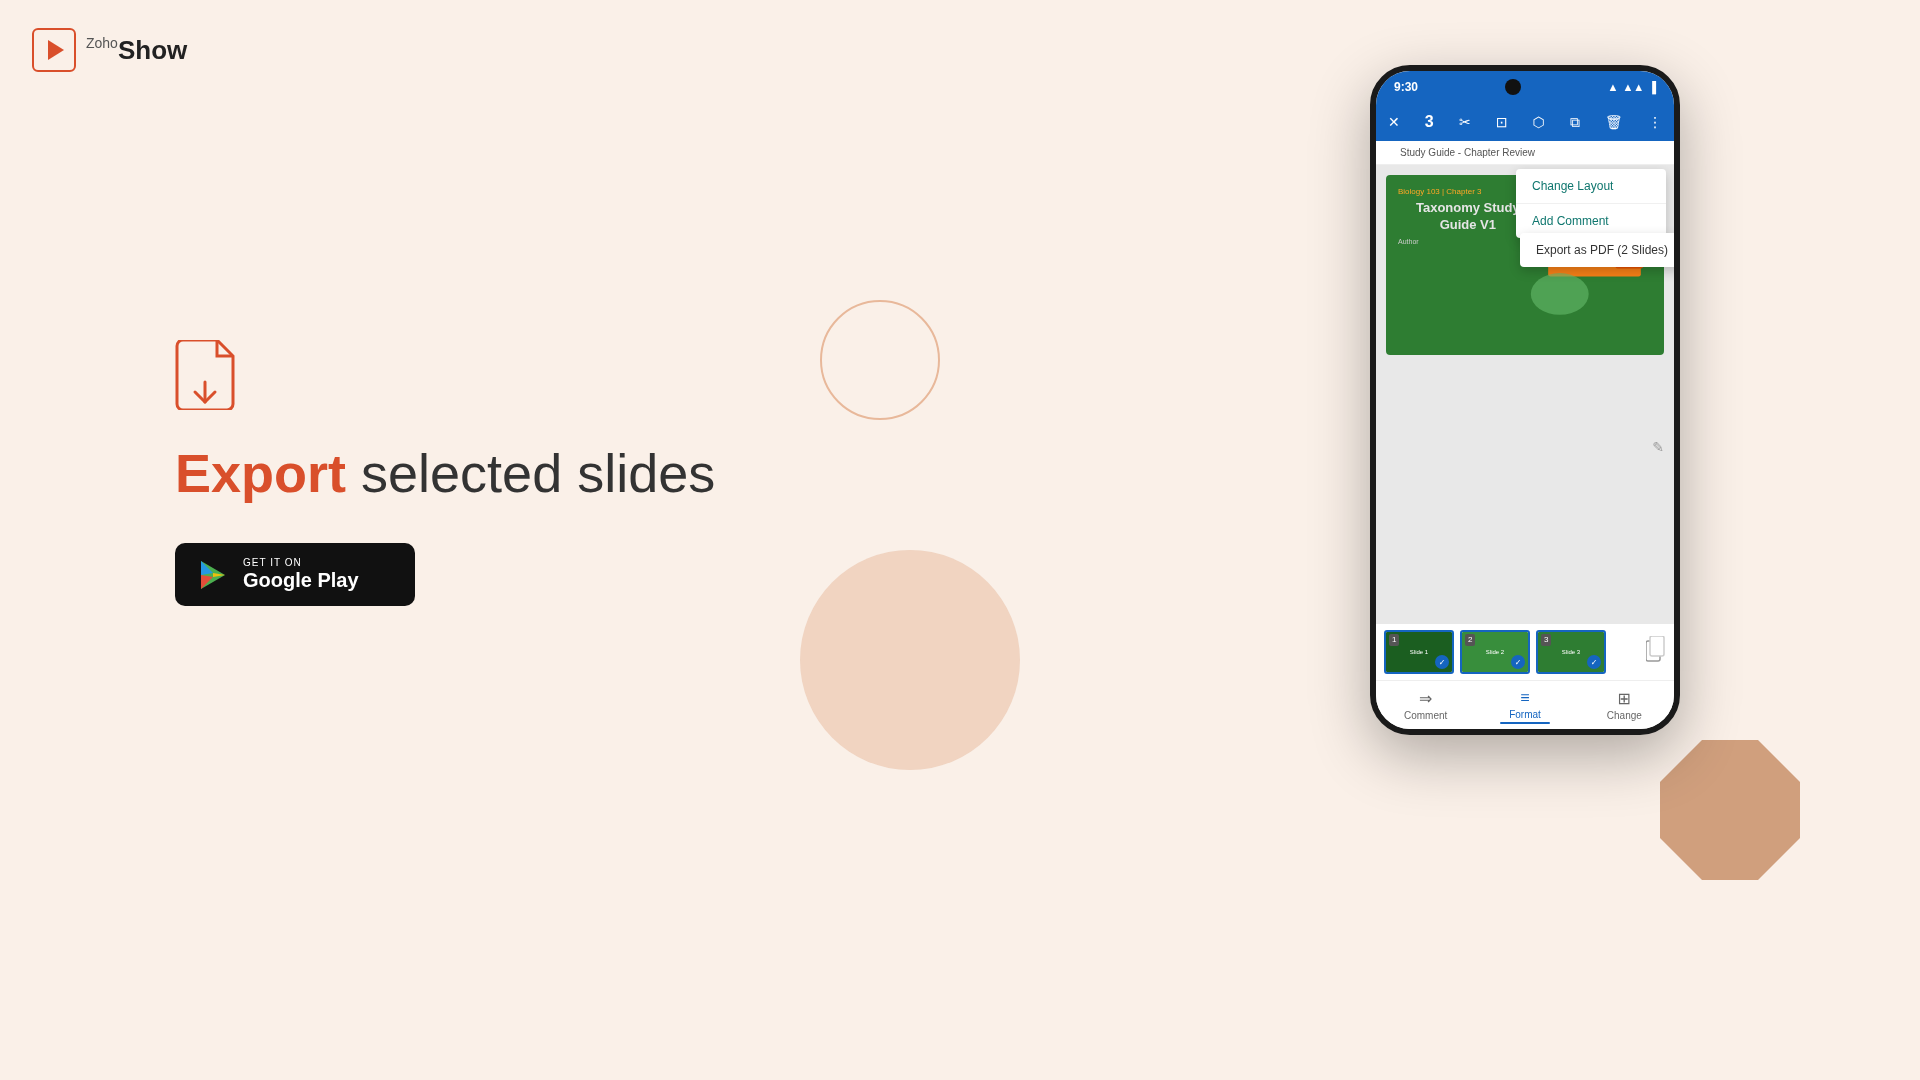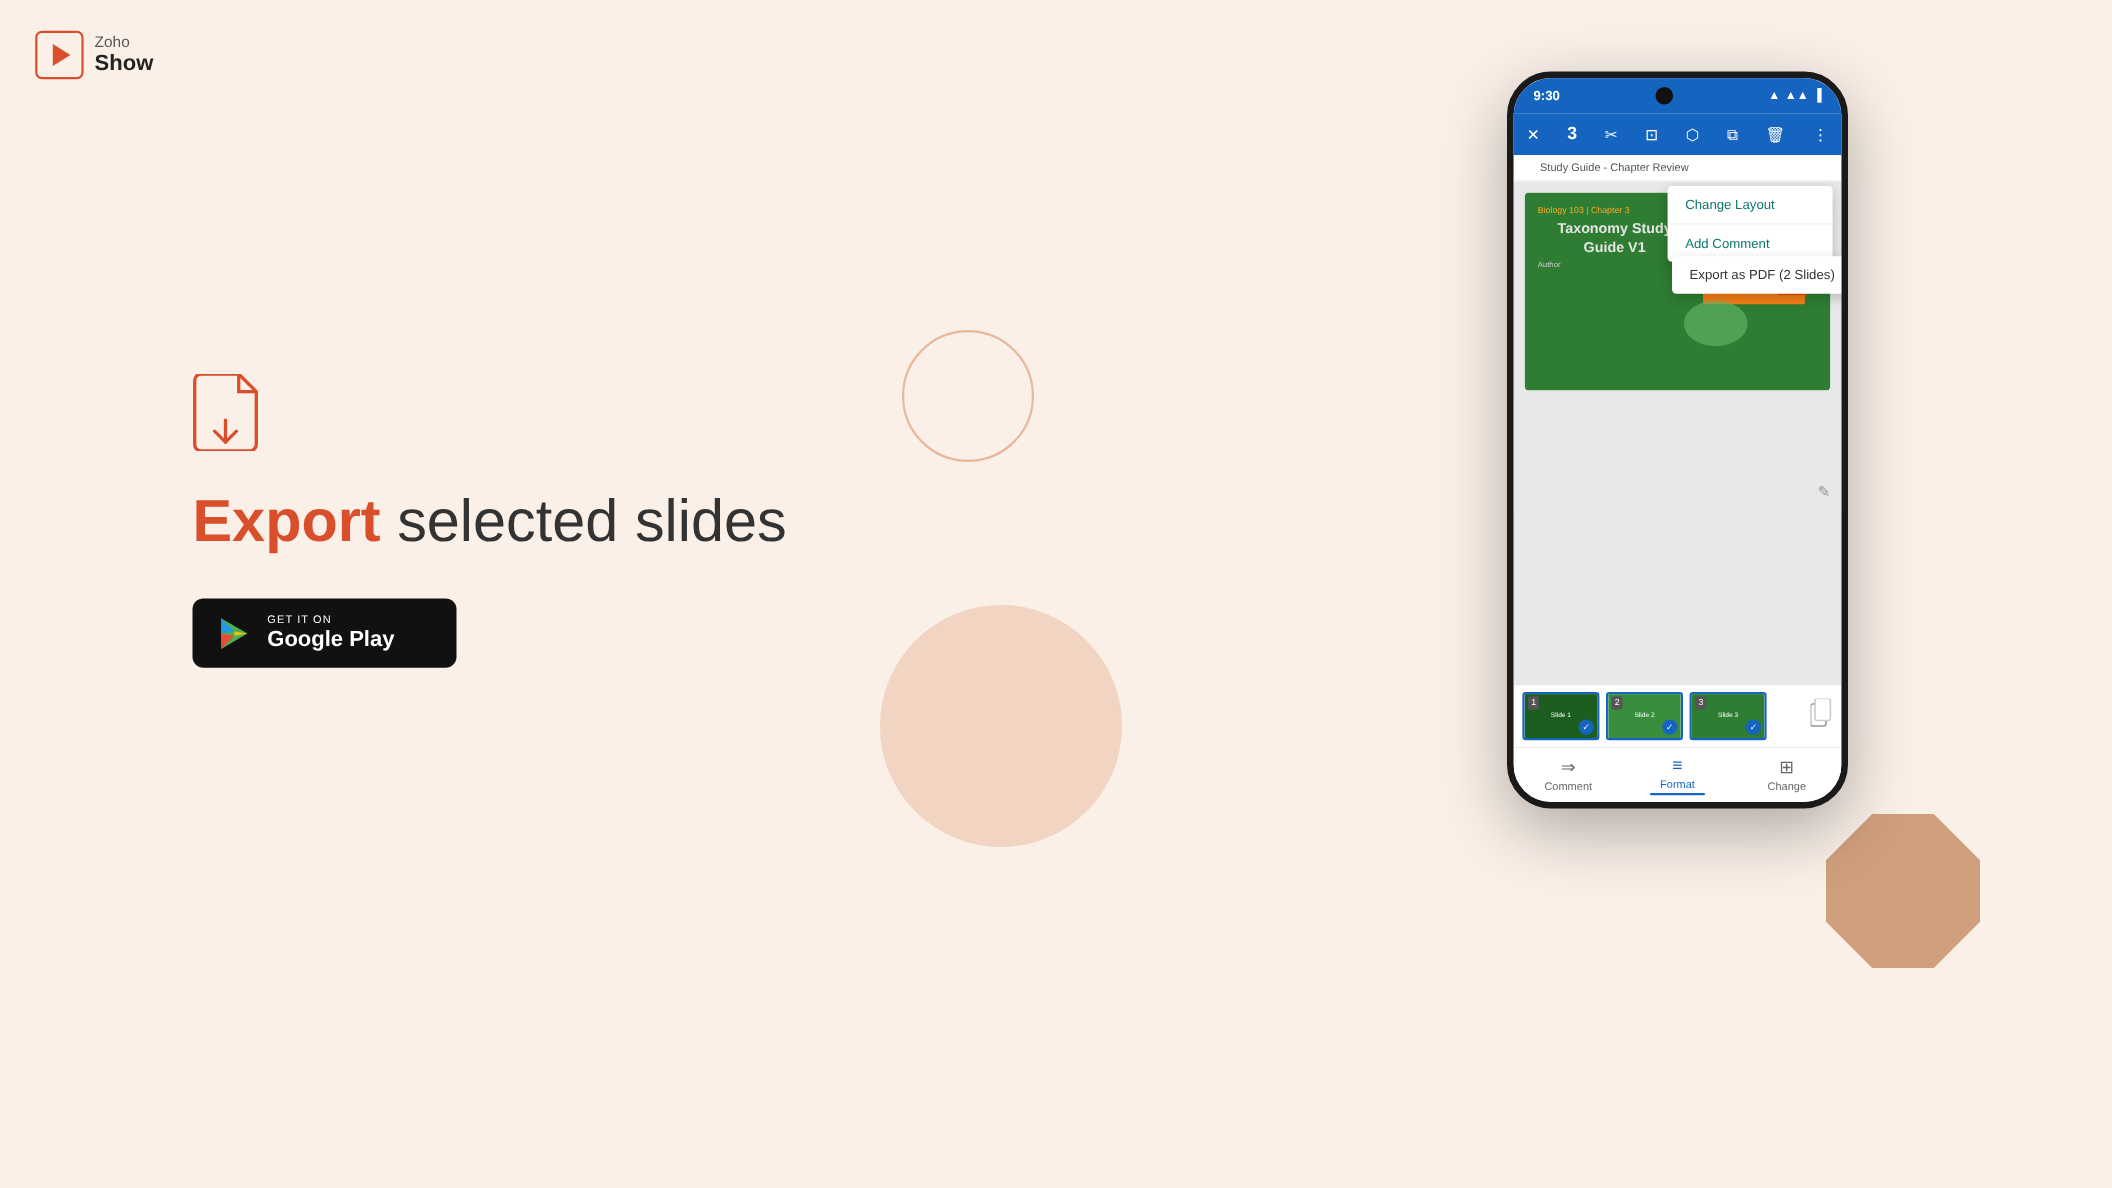--- a/index.html
+++ b/index.html
@@ -70,32 +70,32 @@
       width: 0;
       height: 0;
       border-top: 10px solid transparent;
       border-bottom: 10px solid transparent;
       border-left: 16px solid #d94f2b;
       margin-left: 3px;
     }
 
     .logo-text {
       display: flex;
-      flex-direction: column;
+      flex-direction: row;
       line-height: 1.1;
     }
 
     .logo-text-zoho {
       font-size: 14px;
       color: #555;
       font-weight: 400;
     }
 
     .logo-text-show {
-      font-size: 20px;
+      font-size: 26px;
       color: #222;
       font-weight: 700;
       text-align: right;
     }
 
     
     .left-content {
       position: absolute;
       top: 340px;
       left: 175px;

